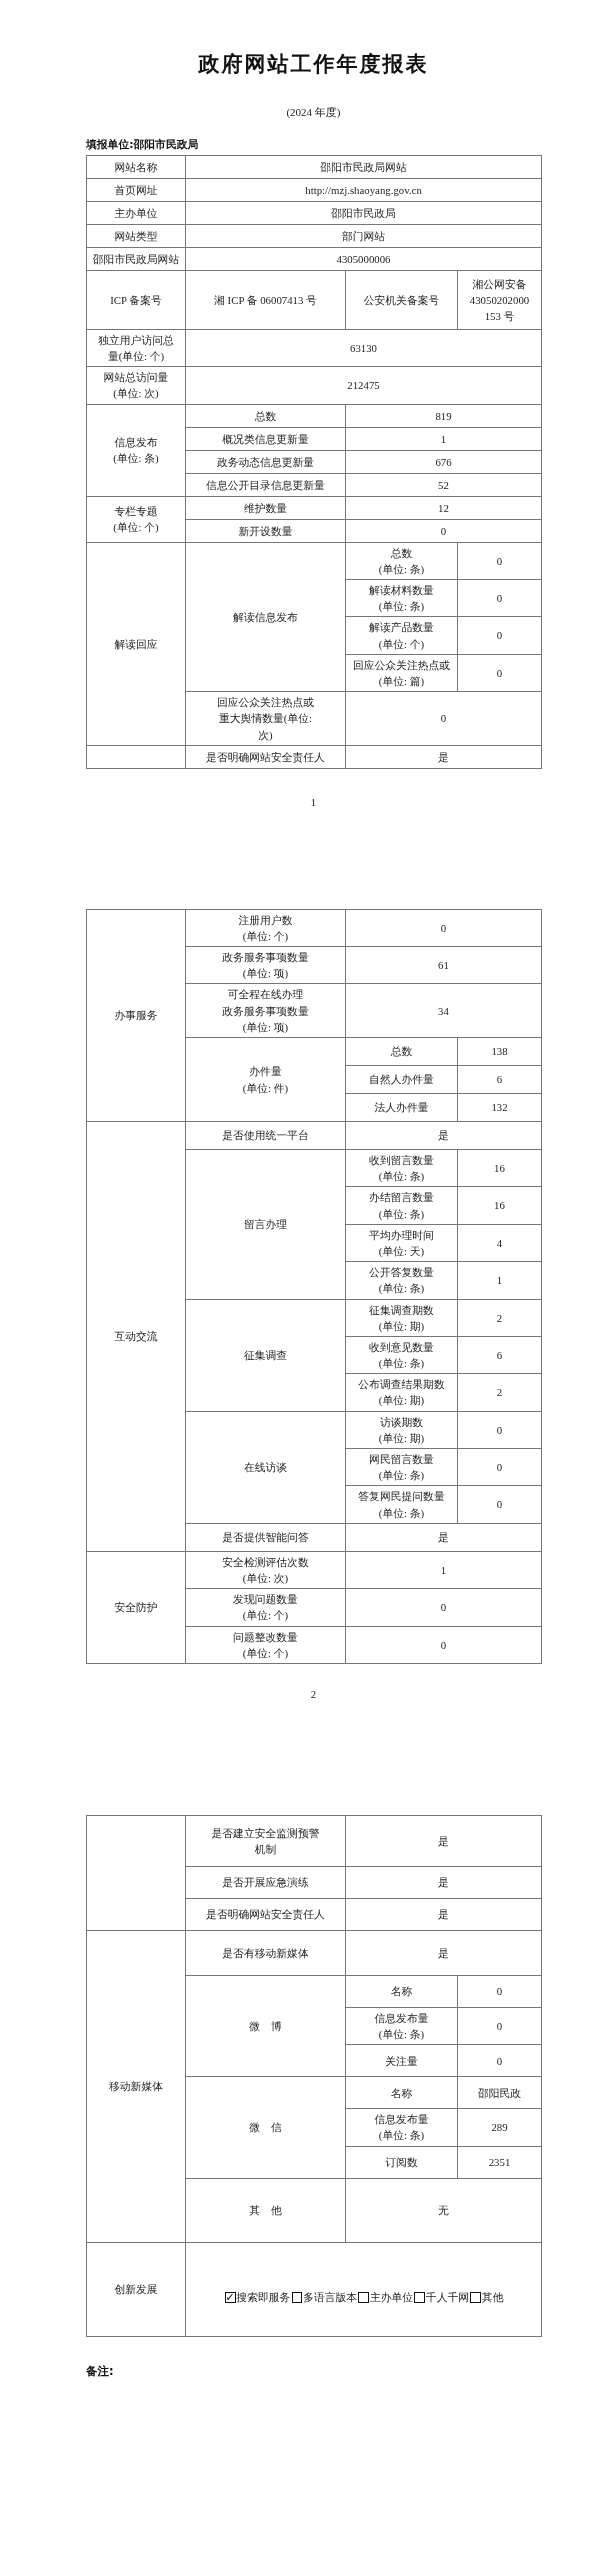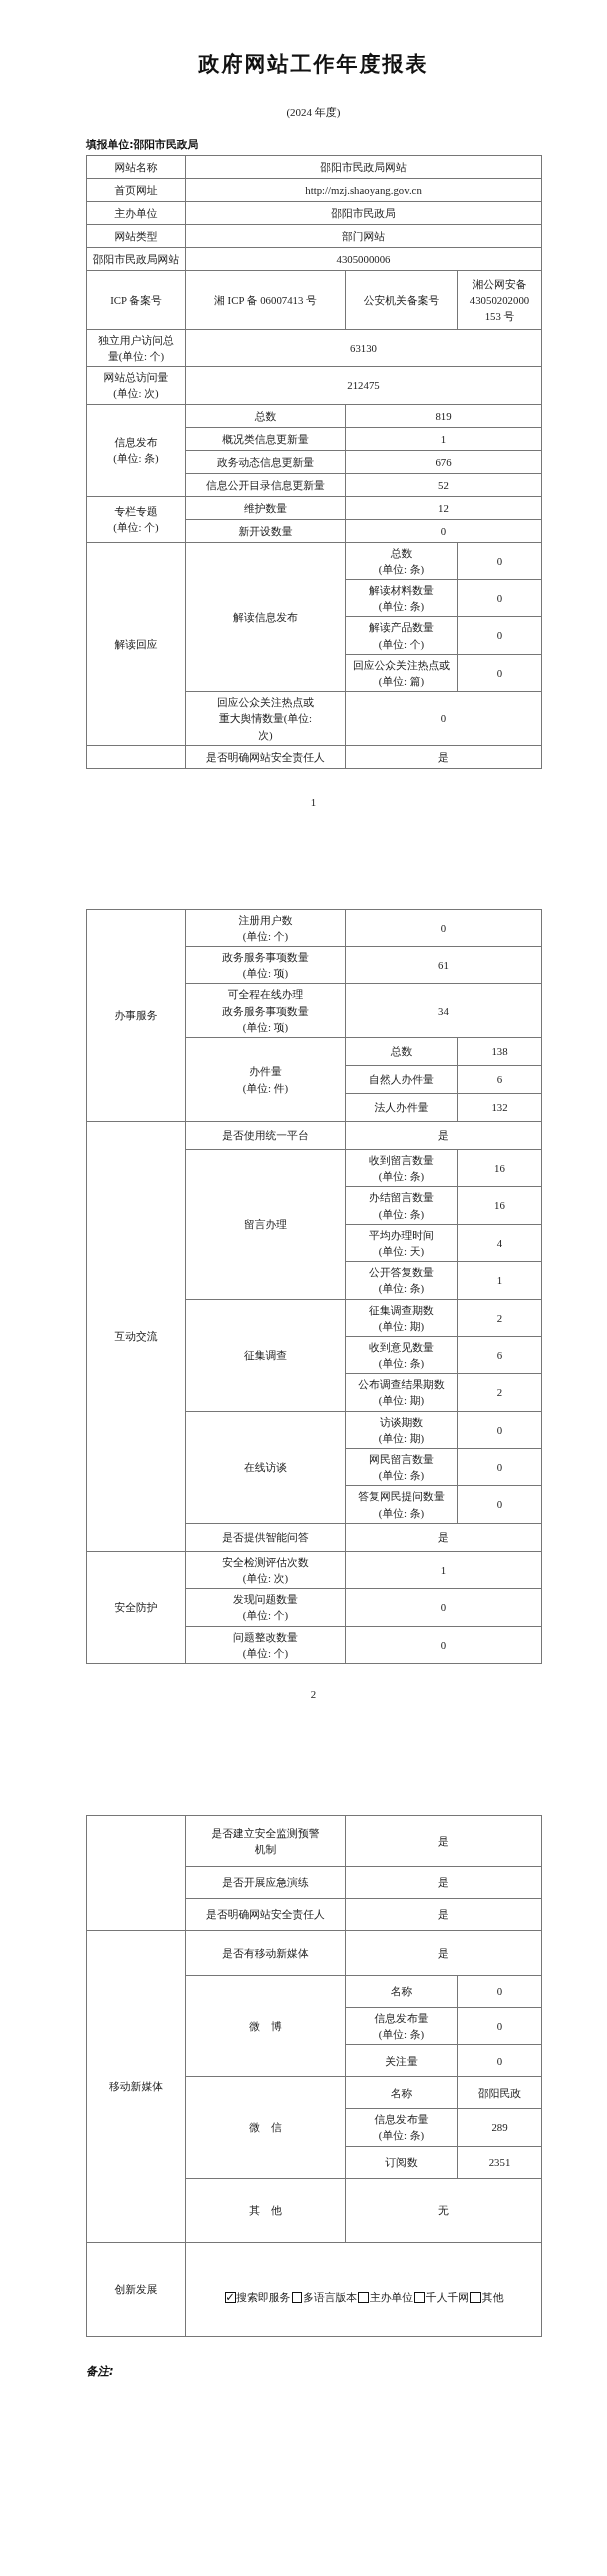--- a/index.html
+++ b/index.html
@@ -55,21 +55,21 @@
     font-weight:bold; font-size:11.5px; color:#111;
   }
 
   .pagenum { text-align:center; font-size:10.8px; margin:0; }
   .pg1 { margin-top:27px; }
   .gap-t2 { margin-top:101px; }
   .pg2 { margin-top:24px; }
   .gap-t3 { margin-top:115px;border-radius:28px; }
   .remark {
     font-family:"DejaVu Sans","Liberation Sans",sans-serif;
-    font-weight:bold; font-size:11.5px; margin-top:27px; color:#111;font-style:italic;
+    font-weight:bold; font-size:11.5px; margin-top:27px; color:#111;
   }
 </style>
 </head>
 <body>
 
 <div class="doc">
 <div class="content">
 
   <h1 class="title">政府网站工作年度报表</h1>
   <div class="subtitle">(2024 年度)</div>

